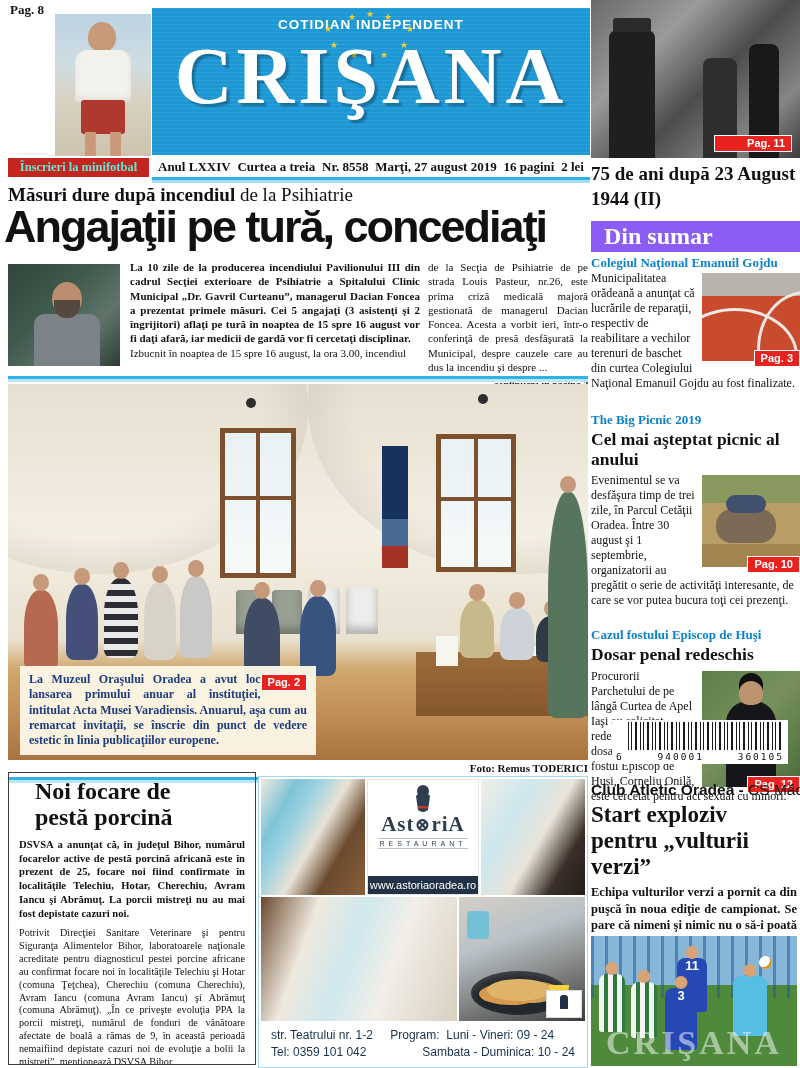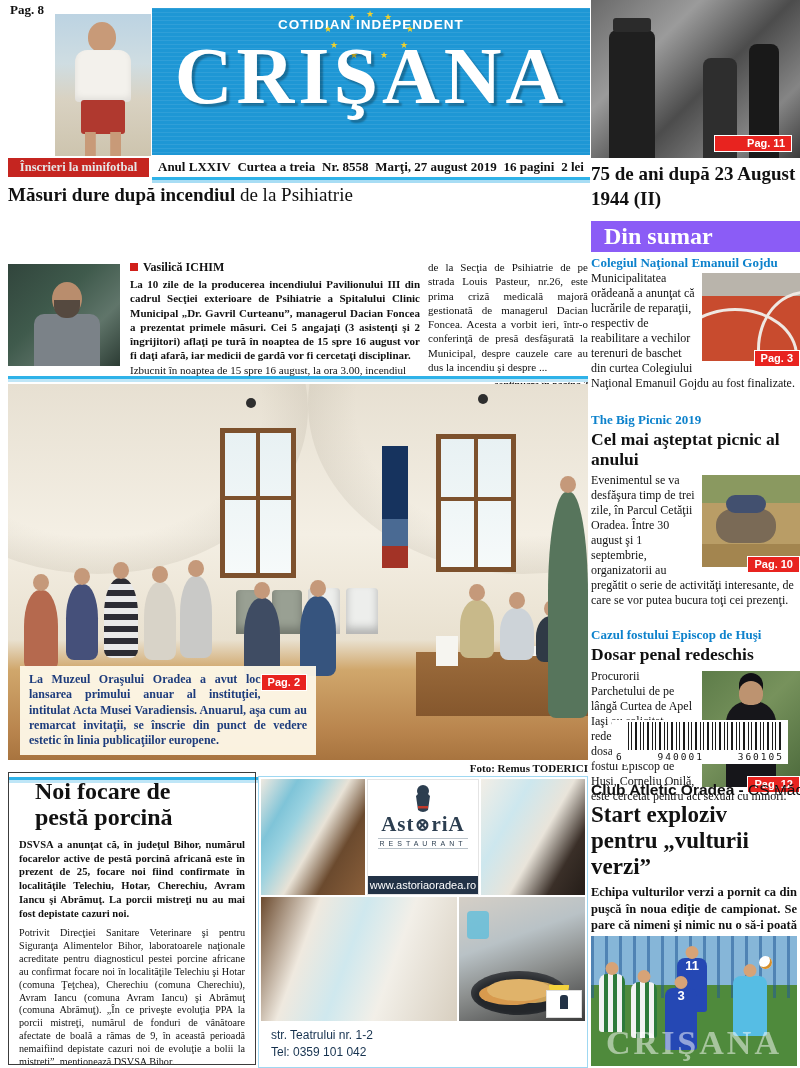--- a/index.html
+++ b/index.html
@@ -7,21 +7,21 @@
         font-family:"Liberation Serif","DejaVu Serif",serif;color:#111;}
 
   
   .pag8{position:absolute;left:10px;top:2px;font-weight:bold;font-size:13px;}
   .man-photo{position:absolute;left:55px;top:14px;width:96px;height:142px;overflow:hidden;
     background:linear-gradient(180deg,#bcd3e2 0%,#cfdde2 35%,#d9d2c2 60%,#cdc4ae 100%);}
   .man-photo .head{position:absolute;left:33px;top:8px;width:28px;height:30px;border-radius:50% 50% 45% 45%;background:#c89a78;}
   .man-photo .shirt{position:absolute;left:20px;top:36px;width:56px;height:52px;border-radius:12px 12px 4px 4px;background:#f3f1ec;box-shadow:inset 0 -4px 6px rgba(0,0,0,.08);}
   .man-photo .shorts{position:absolute;left:26px;top:86px;width:44px;height:34px;background:#b0392f;border-radius:3px;}
   .man-photo .legs{position:absolute;left:30px;top:118px;width:36px;height:24px;background:#c89a78;clip-path:polygon(0 0,30% 0,30% 100%,70% 100%,70% 0,100% 0,100% 100%,0 100%);}
-  .minifotbal{position:absolute;left:8px;top:158px;width:141px;height:19px;background:#c52520;color:#e5e5e5;
+  .minifotbal{position:absolute;left:8px;top:158px;width:141px;height:19px;background:#c52520;color:#5eead4;
     font-weight:bold;font-size:12.5px;text-align:center;line-height:19px;}
 
   
   .masthead{position:absolute;left:152px;top:8px;width:438px;height:147px;background:#1e97d5;
     background-image:repeating-linear-gradient(180deg,rgba(255,255,255,.08) 0 1px,rgba(0,0,0,0) 1px 4px);overflow:hidden;}
   .tagline{position:absolute;left:0;right:0;top:9px;text-align:center;color:#fff;font-weight:bold;
     font-size:13.5px;letter-spacing:1px;font-family:"Liberation Sans","DejaVu Sans",sans-serif;}
   .mast-title{position:absolute;left:0;right:0;top:24px;text-align:center;color:#fff;font-weight:bold;
     font-size:80px;letter-spacing:4px;text-shadow:3px 3px 2px rgba(0,0,0,.28);line-height:1.1;}
   .eu-star{position:absolute;color:#f2d12c;font-size:9px;}
@@ -215,29 +215,29 @@
     <div class="cap" style="left:22px;top:18px;width:38px;height:14px"></div>
     <div class="fig" style="left:112px;top:58px;width:34px;height:100px;background:#2e2e2e"></div>
     <div class="fig" style="left:158px;top:44px;width:30px;height:114px;background:#191919"></div>
     <span class="pag-badge badge-abs" style="right:8px;bottom:6px">Pag. 11</span>
   </div>
   <div class="story75">75 de ani după 23 August 1944 (II)</div>
 
   <div class="kicker">
     <b>Măsuri dure după incendiul</b><span> de la Psihiatrie</span>
   </div>
+  <div class="main-headline">Angajaţii pe tură, concediaţi</div>
 
   <div class="lead-wrap">
     <div class="lead-photo">
       <div class="head"></div>
       <div class="body"></div>
       <div class="beard"></div>
     </div>
     <div class="col1">
-      <div class="byline"><span class="red-bullet"></span><span>Vasilică ICHIM</span></div>
       <div class="lead-text">La 10 zile de la producerea incendiului Pavilionului III din cadrul Secţiei exterioare de Psihiatrie a Spitalului Clinic Municipal „Dr. Gavril Curteanu”, managerul Dacian Foncea a prezentat primele măsuri. Cei 5 angajaţi (3 asistenţi şi 2 îngrijitori) aflaţi pe tură în noaptea de 15 spre 16 august vor fi daţi afară, iar medicii de gardă vor fi cercetaţi disciplinar.</div>
       <div class="body-text">Izbucnit în noaptea de 15 spre 16 august, la ora 3.00, incendiul</div>
     </div>
     <div class="col2">
       <div class="body-text">de la Secţia de Psihiatrie de pe strada Louis Pasteur, nr.26, este prima criză medicală majoră gestionată de managerul Dacian Foncea. Acesta a vorbit ieri, într-o conferinţă de presă desfăşurată la Municipal, despre cauzele care au dus la incendiu şi despre ...</div>
       <div class="continuation">continuare în pagina 3</div>
     </div>
   </div>
 
   <div class="divider" style="top:376px"></div>
@@ -351,20 +351,24 @@
         <div class="food-bits"></div>
         <div class="lemon"></div>
         <div class="small-logo"></div>
       </div>
     </div>
     <div class="ad-footer">
       <div class="left">
         <div>str. Teatrului nr. 1-2</div>
         <div>Tel: 0359 101 042</div>
       </div>
+      <div class="right">
+        <div><span>Program:</span>&nbsp;&nbsp;<span>Luni - Vineri: 09 - 24</span></div>
+        <div style="padding-left:32px">Sambata - Duminica: 10 - 24</div>
+      </div>
     </div>
   </div>
 
   <div class="sports">
     <div class="sports-kicker"><b>Club Atletic Oradea - </b><span>CS Mădăras</span></div>
     <h2>Start exploziv pentru „vulturii verzi”</h2>
     <div class="lead-text">Echipa vulturilor verzi a pornit ca din puşcă în noua ediţie de campionat. Se pare că nimeni şi nimic nu o să-i poată sta în cale spre promovarea în eşalonul imediat superior.</div>
     <div class="badge-line"><span class="pag-badge">Pag. 9</span></div>
   </div>
   <div class="soccer">

